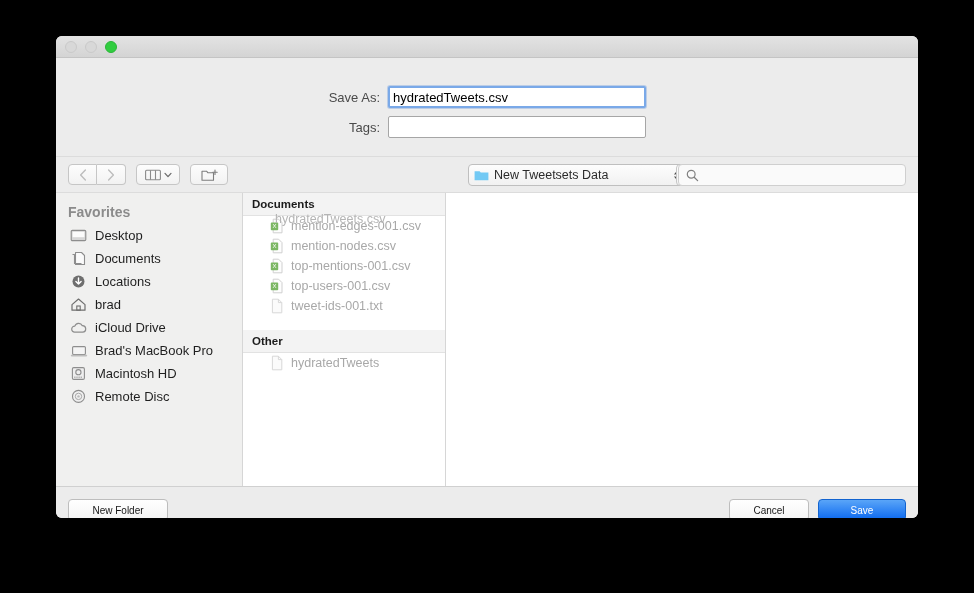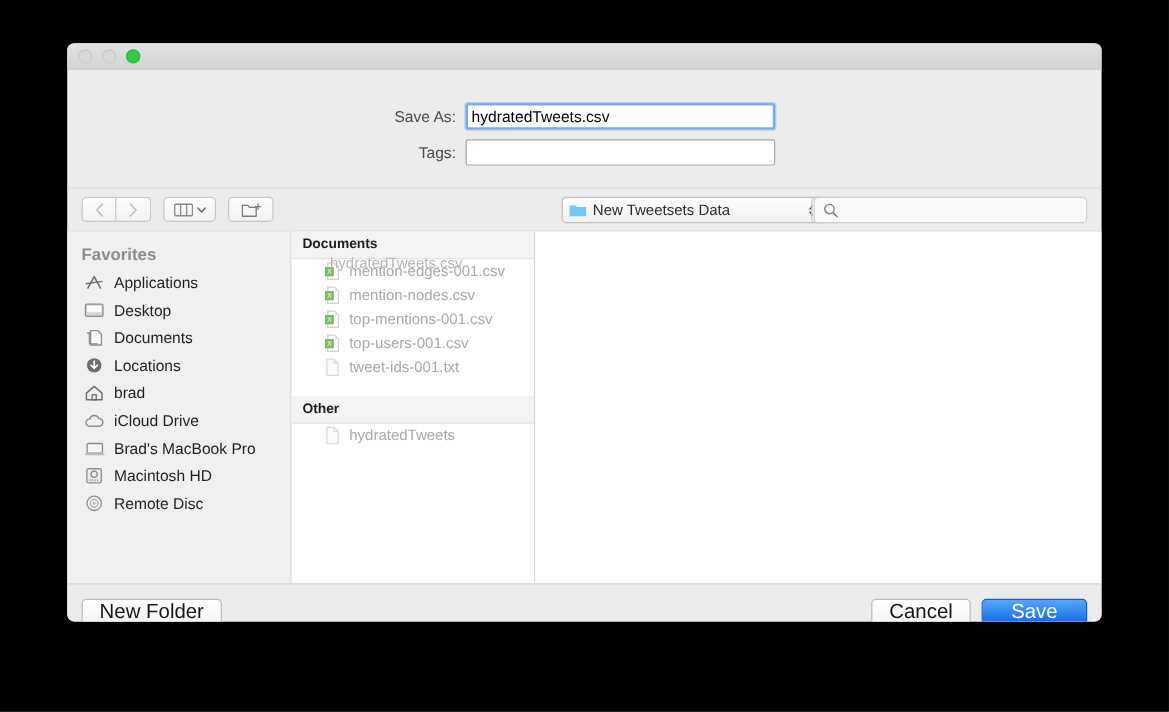--- a/index.html
+++ b/index.html
@@ -157,21 +157,21 @@
   .footer {
     height: 47px;
     border-top: 1px solid #d0d0d0;
     display: flex; align-items: center;
     padding: 0 12px;
     background: #ececec;
   }
   .btn {
     height: 22px;
     border-radius: 4px;
-    font-size: 17px;
+    font-size: 10px;
     display: flex; align-items: center; justify-content: center;
     font-family: "Liberation Sans", sans-serif;
     border: 1px solid #bdbdbd;
     background: linear-gradient(to bottom, #ffffff, #f4f4f4);
     color: #161616;
     padding: 0 14px;
   }
   .btn.newfolder { min-width: 100px; }
   .spacer { flex: 1; }
   .btn.cancel { min-width: 80px; margin-right: 9px; }
@@ -262,29 +262,20 @@
       <input style="border: none; background: transparent; outline: none; font-size: 12.5px; margin-left: 4px; width: 180px; font-family: &quot;Liberation Sans&quot;, sans-serif;" placeholder="">
     </div>
   </div>
 
   <div class="body">
 
     <div class="sidebar">
 
       <div class="sidehead">Favorites</div>
 
-      <div class="sideitem">
-        <span class="ic">
-          <svg width="17" height="15" viewBox="0 0 17 15">
-            <path d="M3 12.5 8.5 2.5 14 12.5" fill="none" stroke="#6e6e6e" stroke-width="1.3" stroke-linejoin="round"></path>
-            <line x1="1.5" y1="8.5" x2="15.5" y2="6.5" stroke="#6e6e6e" stroke-width="1.2"></line>
-          </svg>
-        </span>
-        <span class="tx">Applications</span>
-      </div>
 
       <div class="sideitem">
         <span class="ic">
           <svg width="17" height="15" viewBox="0 0 17 15">
             <rect x="1.2" y="2.4" width="14.6" height="10.2" rx="1.2" fill="#d6d6d6" stroke="#8d8d8d" stroke-width="1.1"></rect>
             <rect x="2.6" y="3.8" width="11.8" height="5.4" fill="#fbfbfb"></rect>
           </svg>
         </span>
         <span class="tx">Desktop</span>
       </div>

